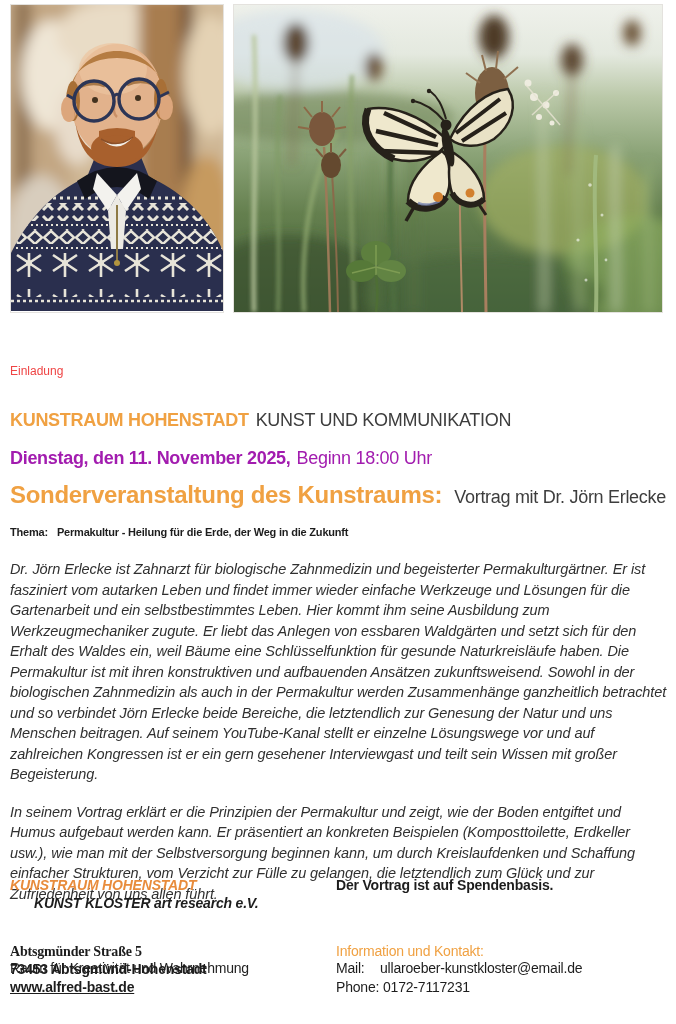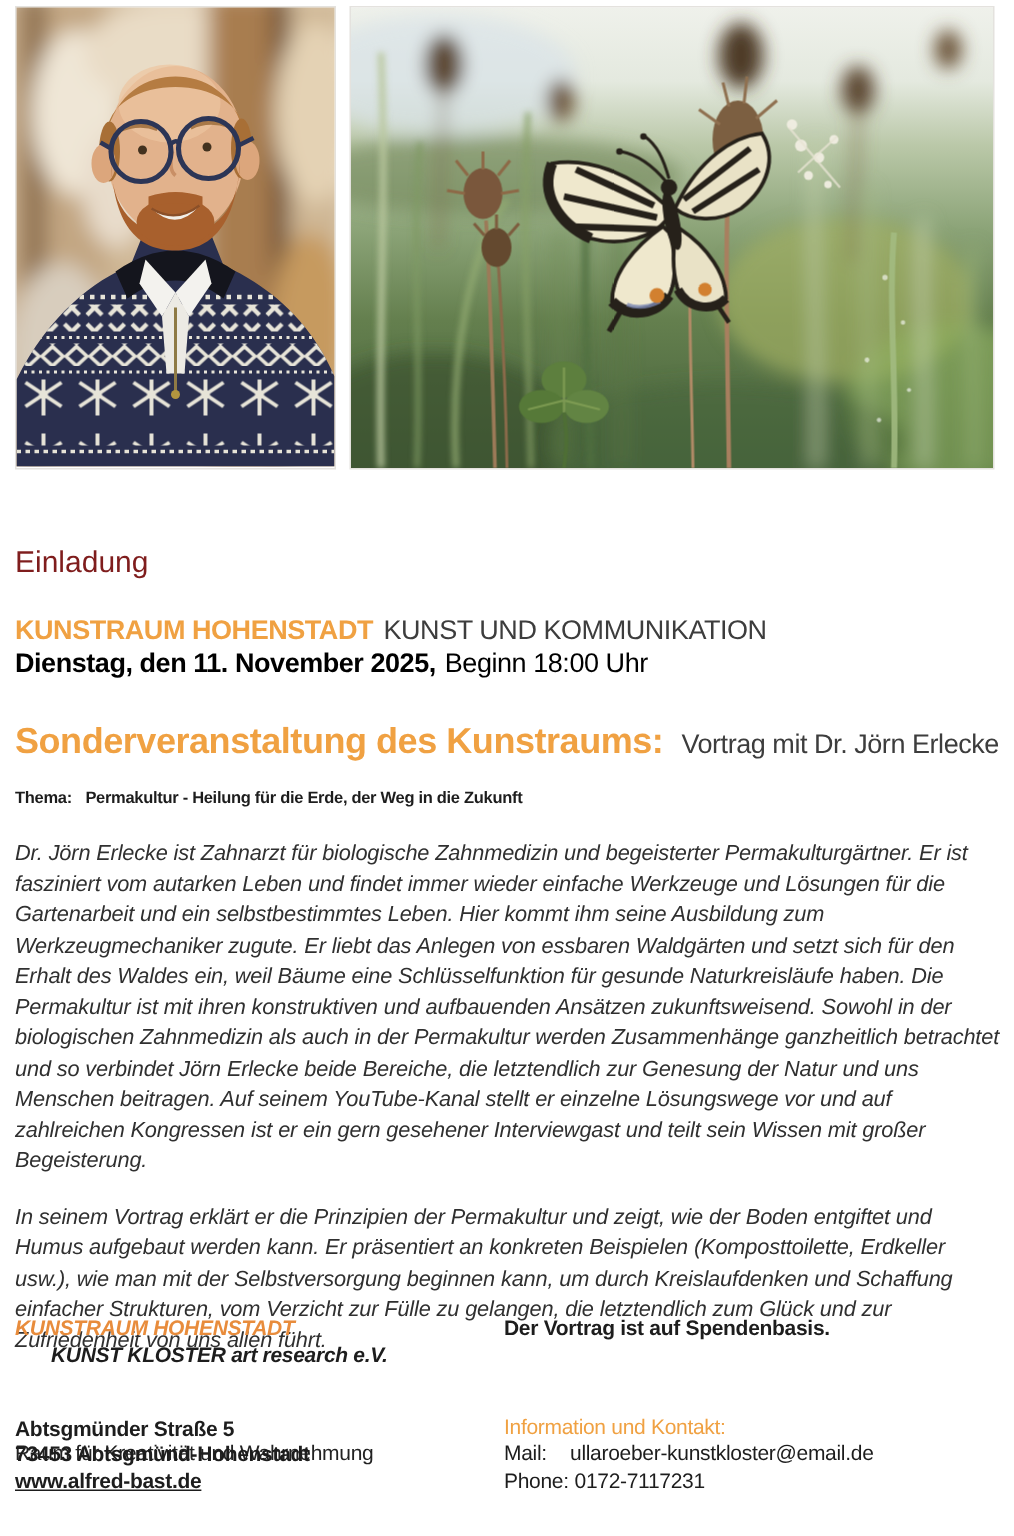--- a/index.html
+++ b/index.html
@@ -2,41 +2,41 @@
 <html><head>
 <meta charset="utf-8">
 <style>
   html,body{margin:0;padding:0;background:#ffffff;}
   .page{position:relative;width:676px;height:1024px;background:#fff;overflow:hidden;
         font-family:"Liberation Sans",sans-serif;color:#1d1d1d;}
   .photos{position:absolute;top:4px;left:10px;display:flex;gap:9px;}
   .photo{border:1px solid #e4e2de;box-sizing:content-box;line-height:0;}
   .photo svg{display:block;}
   .abs{position:absolute;left:10px;white-space:nowrap;}
-  .einladung{top:364px;font-size:20px;color:#7f1d1d;}
+  .einladung{top:364px;font-size:12px;color:#ef4444;}
   .headline{top:410px;font-size:18px;letter-spacing:-0.3px;color:#3d3d3d;}
   .accent{color:#F0A142;font-weight:bold;}
   .headline .accent{margin-right:7px;}
-  .dateline{top:432px;font-size:18px;letter-spacing:-0.3px;color:#000000;}
+  .dateline{top:448px;font-size:18px;letter-spacing:-0.3px;color:#a21caf;}
   .dateline .b{font-weight:bold;margin-right:6px;}
   .eventline{top:481px;font-size:18px;letter-spacing:-0.3px;}
   .eventline .accent{margin-right:12px;font-size:24px;}
   .eventline .title{color:#3d3d3d;}
   .themaline{top:526px;font-size:11px;font-weight:bold;color:#1d1d1d;letter-spacing:-0.2px;}
   .themaline .lbl{margin-right:9px;}
   .bodytext{position:absolute;top:559px;left:10px;width:658px;font-size:14.5px;
             font-style:italic;color:#303030;line-height:20.5px;letter-spacing:-0.1px;}
   .bodytext p{margin:0 0 17px 0;white-space:normal;}
   .f{position:absolute;font-size:14px;white-space:nowrap;letter-spacing:-0.2px;}
   .fl{left:10px;}
   .fr{left:320px;padding-left:16px;}
   .f-org1{top:877px;font-weight:bold;font-style:italic;color:#E88C3C;}
   .f-org2{top:895px;font-weight:bold;font-style:italic;color:#1d1d1d;margin-left:24px;}
   .f-org3{top:960px;color:#222;}
-  .f-addr1{top:944px;font-weight:bold;}
+  .f-addr1{top:944px;font-weight:bold;font-family:Liberation Serif, serif;}
   .f-addr2{top:961px;font-weight:bold;}
   .f-web{top:979px;font-weight:bold;}
   .f-web a{color:#1d1d1d;text-decoration:underline;}
   .f-don{top:877px;font-weight:bold;}
   .f-contact{top:943px;font-weight:normal;color:#F0A142;}
   .f-mail{top:960px;}
   .f-mail .lbl{display:inline-block;width:44px;}
   .f-phone{top:979px;}
   .f-phone .lbl{display:inline-block;width:47px;}
 </style>

